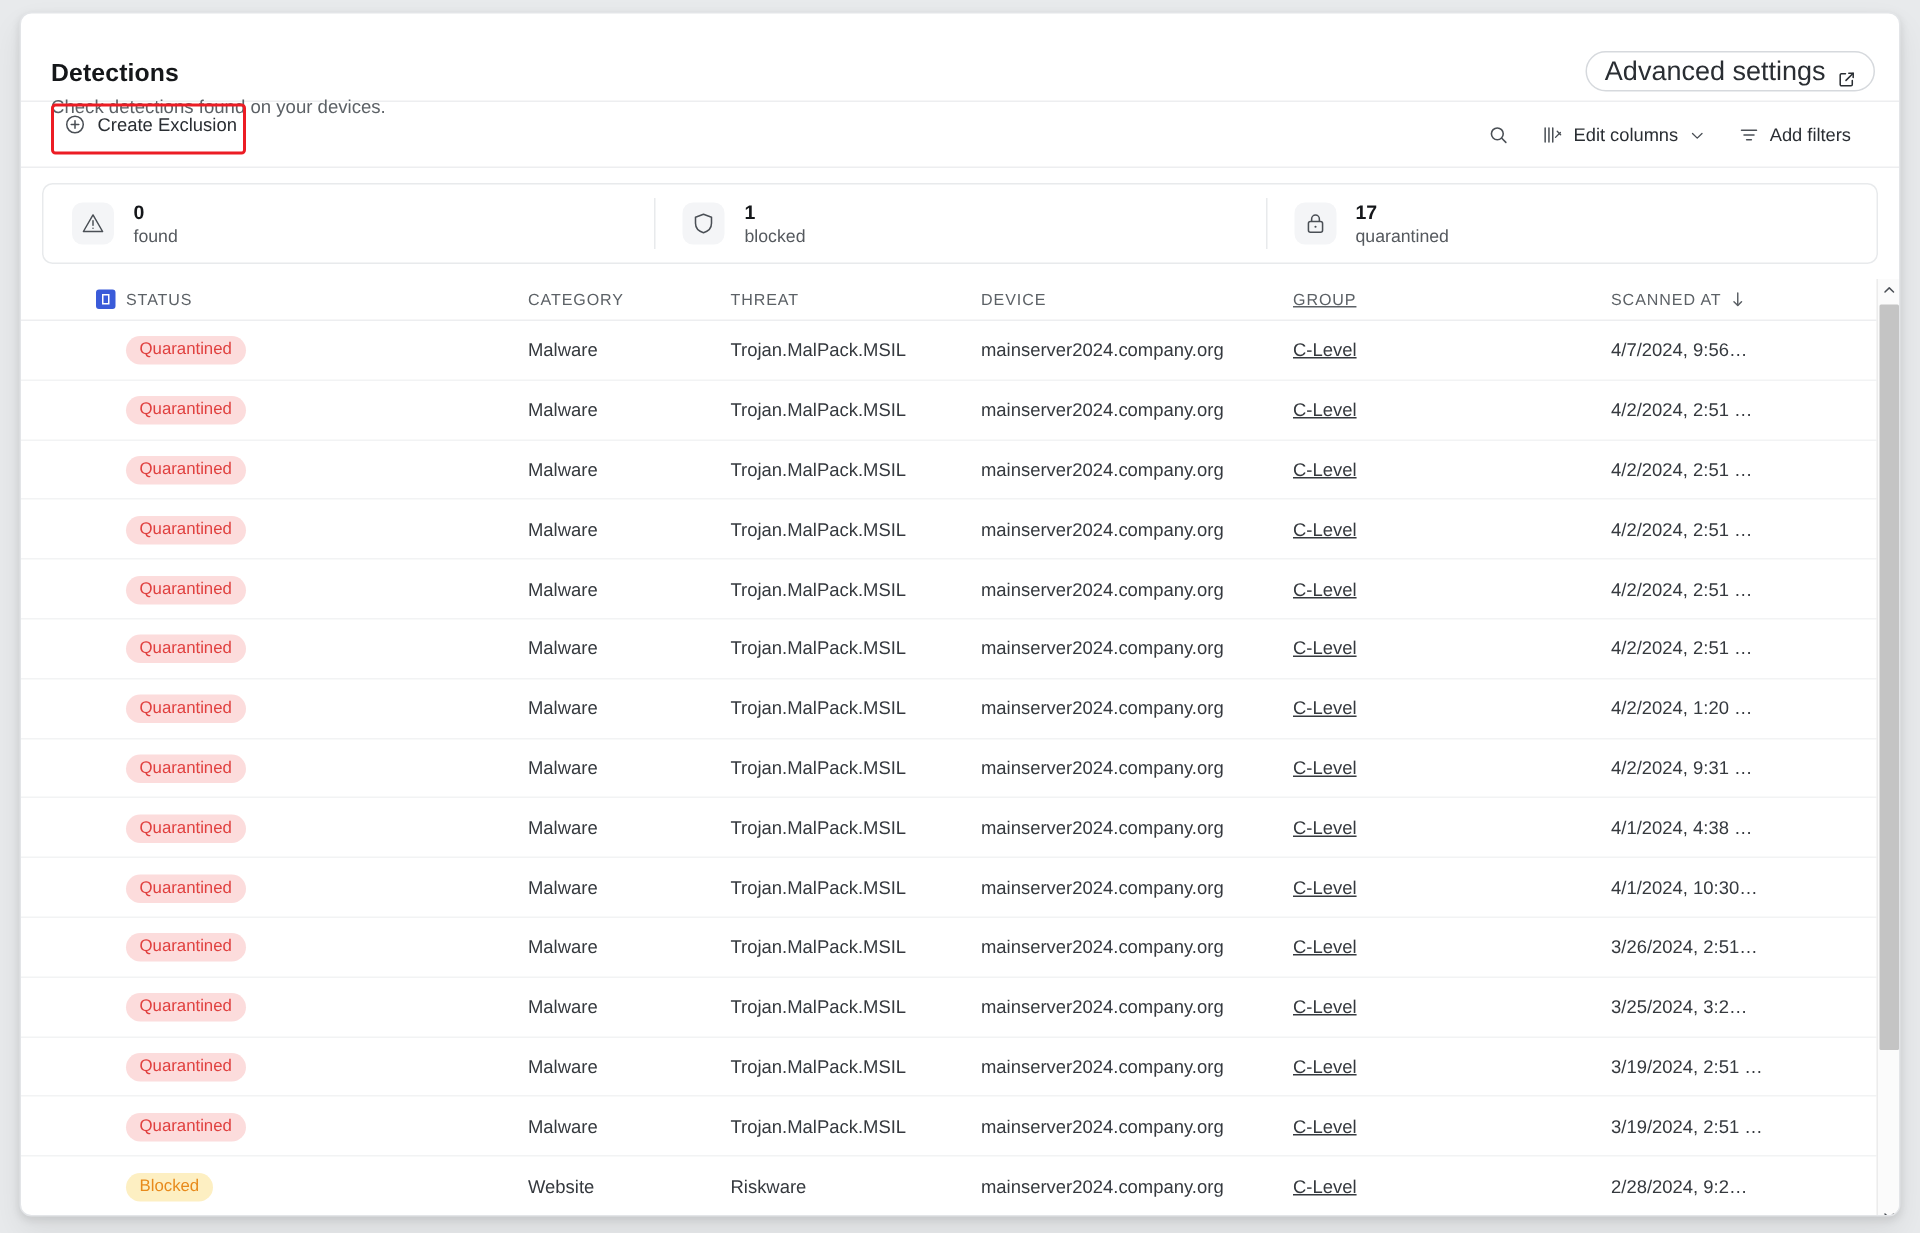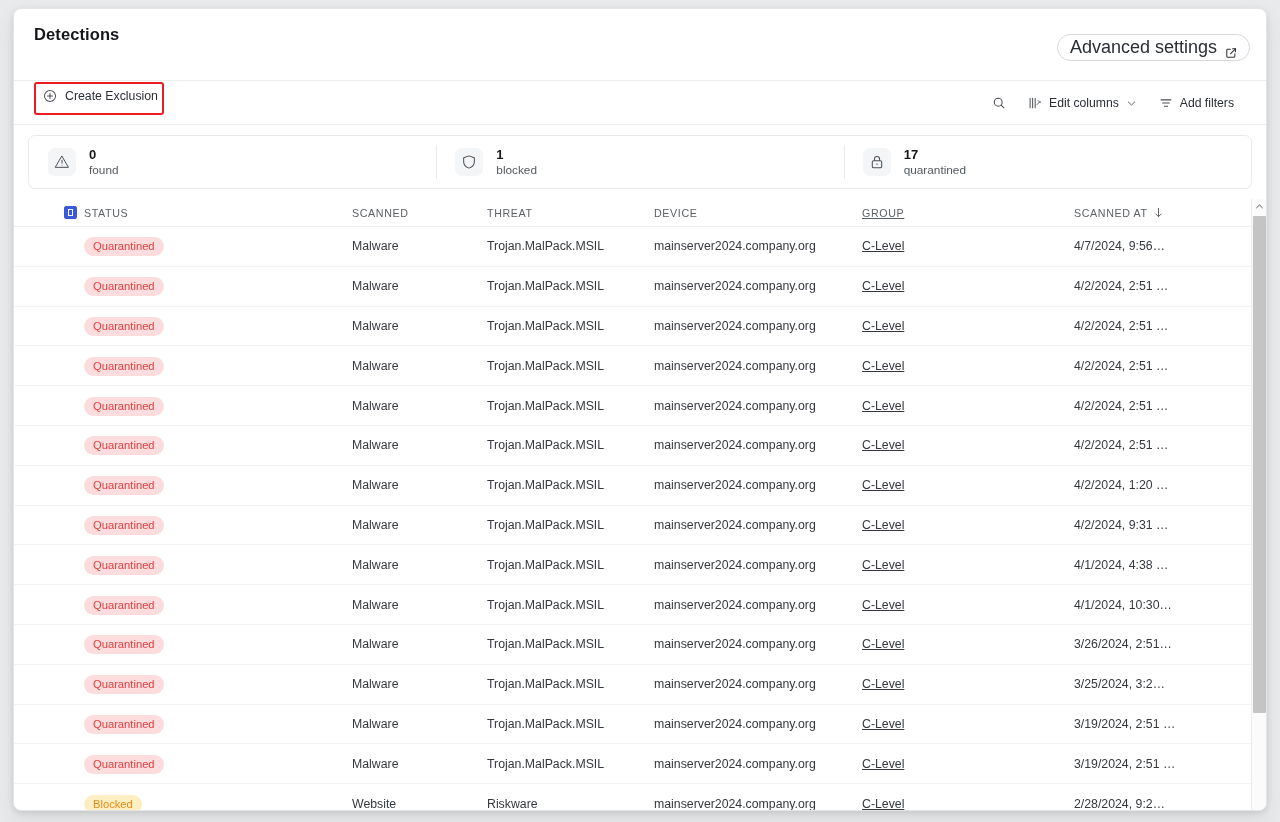--- a/index.html
+++ b/index.html
@@ -16,23 +16,23 @@
     background: #ffffff;
     border-radius: 8px;
     border: 1px solid #e3e5e8;
     box-shadow: 0 2px 6px rgba(0,0,0,0.10), 0 10px 22px rgba(0,0,0,0.07);
     overflow: hidden;
   }
 
   
   .pg-header {
     position: relative;
-    height: 72px;
+    height: 59px;
     border-bottom: 1px solid #edeef0;
-    padding: 15px 0 0 20px;
+    padding: 30px 0 0 20px;
   }
   .pg-title {
     font-size: 16.5px; font-weight: bold; color: #15171a;
     letter-spacing: .1px; line-height: 20px;
   }
   .pg-sub {
     font-size: 12.4px; color: #5c6166; margin-top: 4px; line-height: 16px;
   }
   .adv-btn {
     position: absolute; right: 16px; top: 25px;
@@ -189,20 +189,21 @@
     cursor: pointer;
   }
 </style>
 </head>
 <body>
 
 <div class="page">
 
   <div class="pg-header">
     <div class="pg-title">Detections</div>
+    <div class="pg-sub">Check detections found on your devices.</div>
 
     <div class="adv-btn">
       <span>Advanced settings</span>
       <span class="ext-ico">
         <svg viewBox="0 0 14 14" width="12" height="12" fill="none" stroke="#2a2e33" stroke-width="1.2" stroke-linecap="round" stroke-linejoin="round">
           <path d="M11.5 7.8v3.1a1 1 0 0 1-1 1H3.1a1 1 0 0 1-1-1V3.5a1 1 0 0 1 1-1h3.1"></path>
           <path d="M8.8 2.1h3.4v3.4"></path>
             <path d="M12.2 2.1 6.6 7.7"></path>
         </svg>
       </span>
@@ -303,21 +304,21 @@
 
   <div class="table-wrap">
 
     <div class="thead">
       <div class="c-check">
         <span class="chk">
             <i></i>
           </span>
       </div>
       <div class="th c-status">STATUS</div>
-      <div class="th c-category">SCANNED</div>
+      <div class="th c-category">CATEGORY</div>
       <div class="th c-threat">THREAT</div>
       <div class="th c-device">DEVICE</div>
       <div class="th c-group">GROUP</div>
       <div class="th c-scanned">
         <span>SCANNED AT</span>
         <span class="sort-ico">
           <svg viewBox="0 0 10 12" width="9" height="11" fill="none" stroke="#5c6166" stroke-width="1.1" stroke-linecap="round" stroke-linejoin="round">
             <path d="M5 1.4v9"></path>
               <path d="M2.2 7.8 5 10.6l2.8-2.8"></path>
           </svg>

